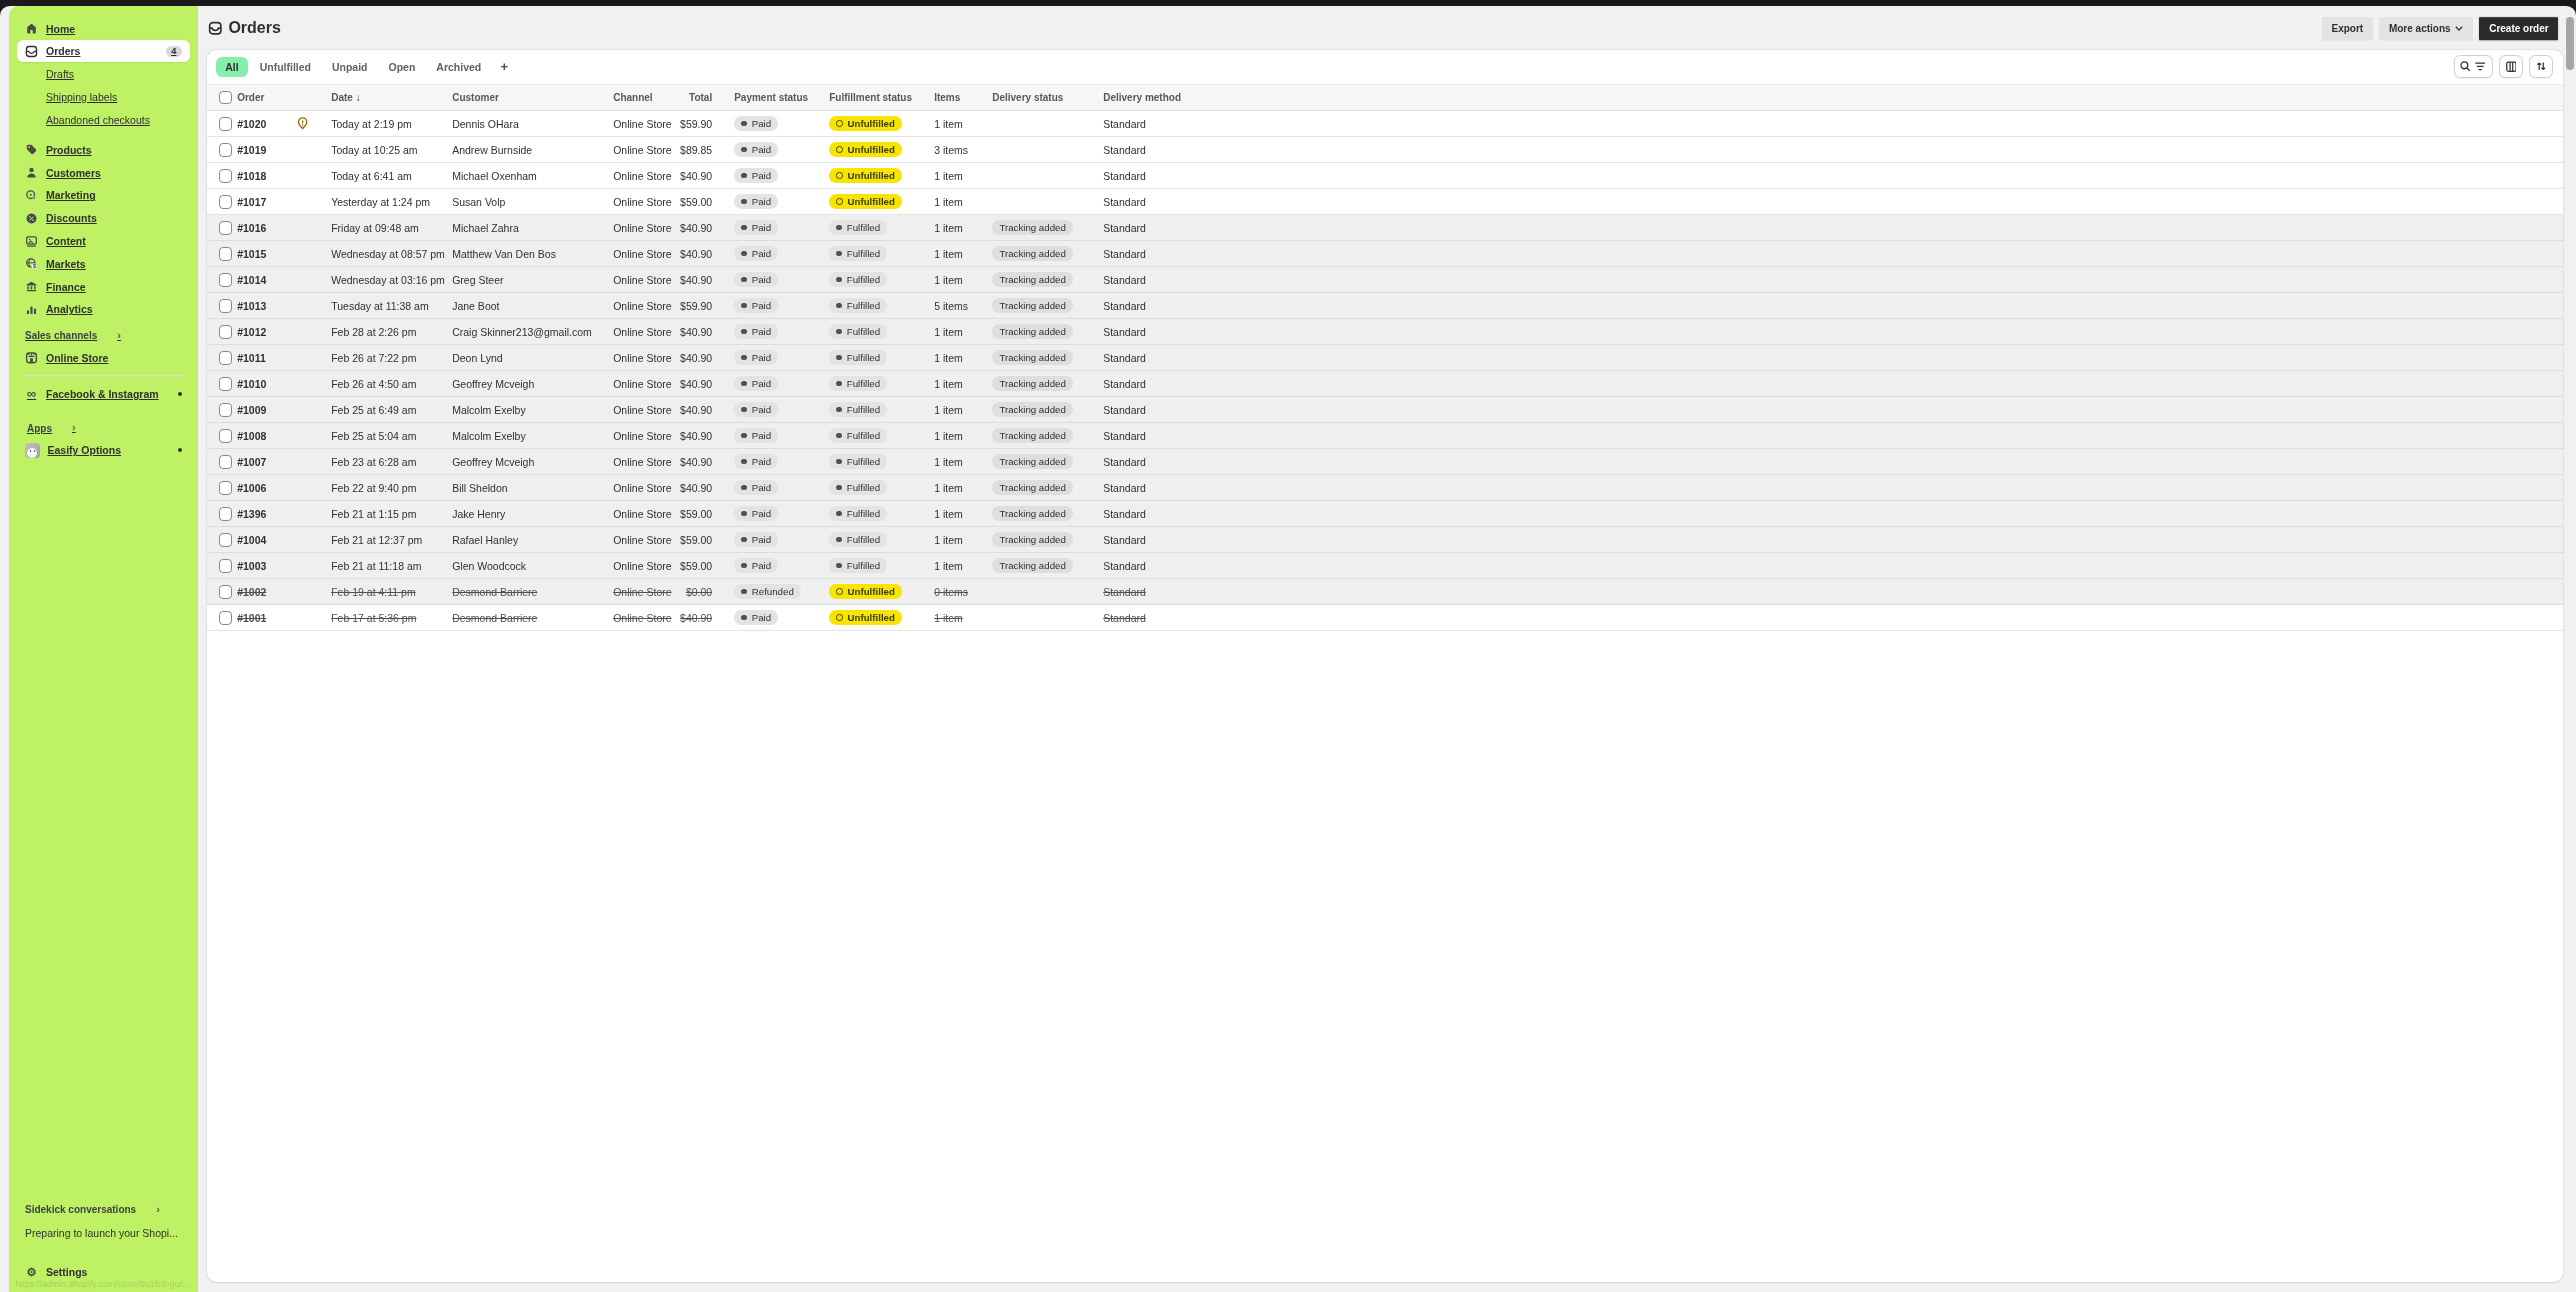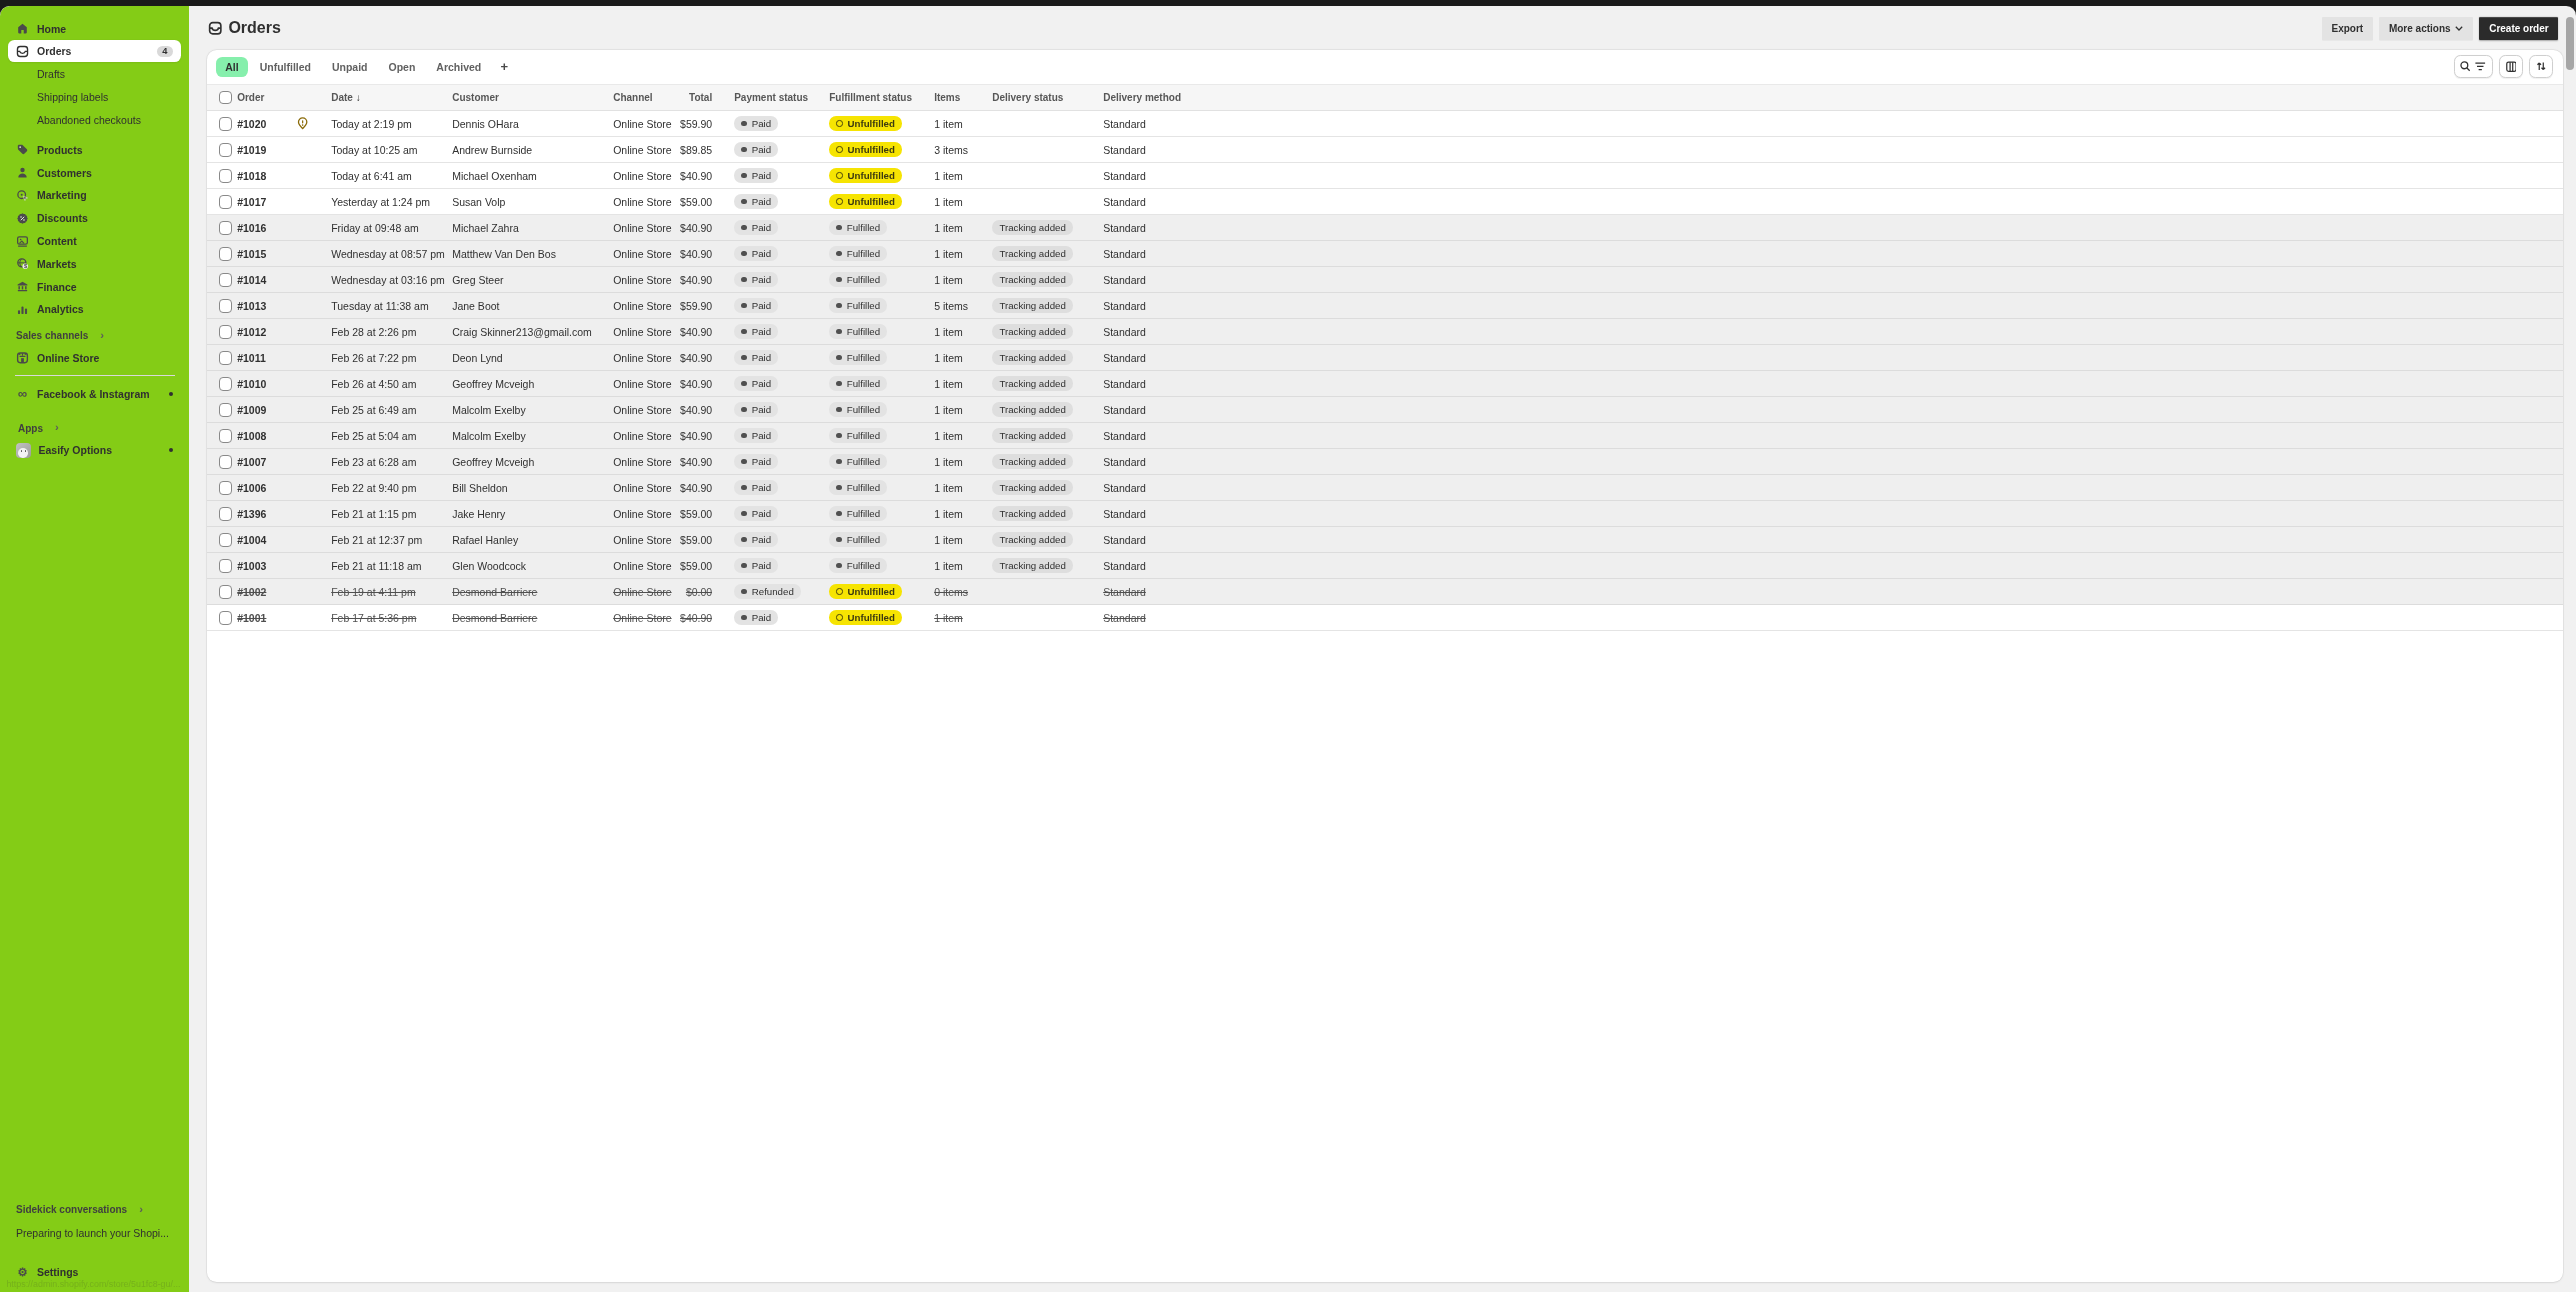--- a/index.html
+++ b/index.html
@@ -2,31 +2,31 @@
 <html style="font-size:13px"><head>
 <meta charset="utf-8">
 <style>
   * { margin:0; padding:0; box-sizing:border-box; }
   html,body { width:1288px; height:647px; overflow:hidden;
     font-family:"Liberation Sans", sans-serif; background:#1a1a1a; }
   .app { position:absolute; top:5.6px; left:0; right:0; bottom:0; background:#f1f1f1;
     border-top-left-radius:9.7px; border-top-right-radius:9.7px; overflow:hidden; }
 
   
-  .sidebar { position:absolute; top:0; left:0; width:189px; bottom:0; background:#84cc16;
-    border-top-left-radius:9.7px; font-size:10.5px; color:#303030; }
+  .sidebar { position:absolute; top:0; left:9px; width:189px; bottom:0; background:#bef264;
+    border-top-left-radius:9.7px; font-size:10.5px; color:#303030;text-decoration:underline; }
   .nav { padding-top:11.3px; }
   .nav-item { display:flex; align-items:center; gap:8px; height:22px; margin:0.8px 8px;
     padding:0 8px; border-radius:6.4px; font-weight:600; color:#303030; cursor:default; position:relative; }
   .nav-item .ic { width:13px; height:13px; display:flex; align-items:center; justify-content:center; flex:0 0 13px; }
   .nav-item.selected { background:#ffffff; box-shadow:0 0.8px 1.6px rgba(0,0,0,.08); }
   .nav-badge { margin-left:auto; background:#d9d9d9; border-radius:5.6px; font-size:9.3px; font-weight:600;
     padding:0.8px 5.6px; color:#303030; }
   .nav-sub { padding-left:29px; font-weight:450; color:#303030; }
-  .nav-section { display:flex; align-items:center; gap:12px; height:21px; margin:4.8px 8px 0;
+  .nav-section { display:flex; align-items:center; gap:20px; height:21px; margin:4.8px 8px 0;
     padding:0 8px; font-weight:600; font-size:10px; color:#404040; }
   .chev { font-size:11.3px; color:#5c5c5c; line-height:1; }
   .sb-divider { height:0.8px; background:#d9d9d9; margin:6.4px 14.5px; }
   .presence-dot { width:4px; height:4px; border-radius:50%; background:#303030; margin-left:auto; }
   .easify-ic { width:14.5px; height:14.5px; border-radius:4px; background:linear-gradient(135deg,#c2c2c2,#9d9d9d);
     position:relative; overflow:hidden; flex:0 0 14.5px; }
   .easify-ic:before { content:""; position:absolute; left:2.4px; top:4.8px; width:9.7px; height:9.7px;
     border-radius:50%; background:#f3f3f3; }
   .easify-ic:after { content:""; position:absolute; left:4.8px; top:7.2px; width:1.6px; height:1.6px;
     border-radius:50%; background:#555; box-shadow:4px 0 0 #555; }

